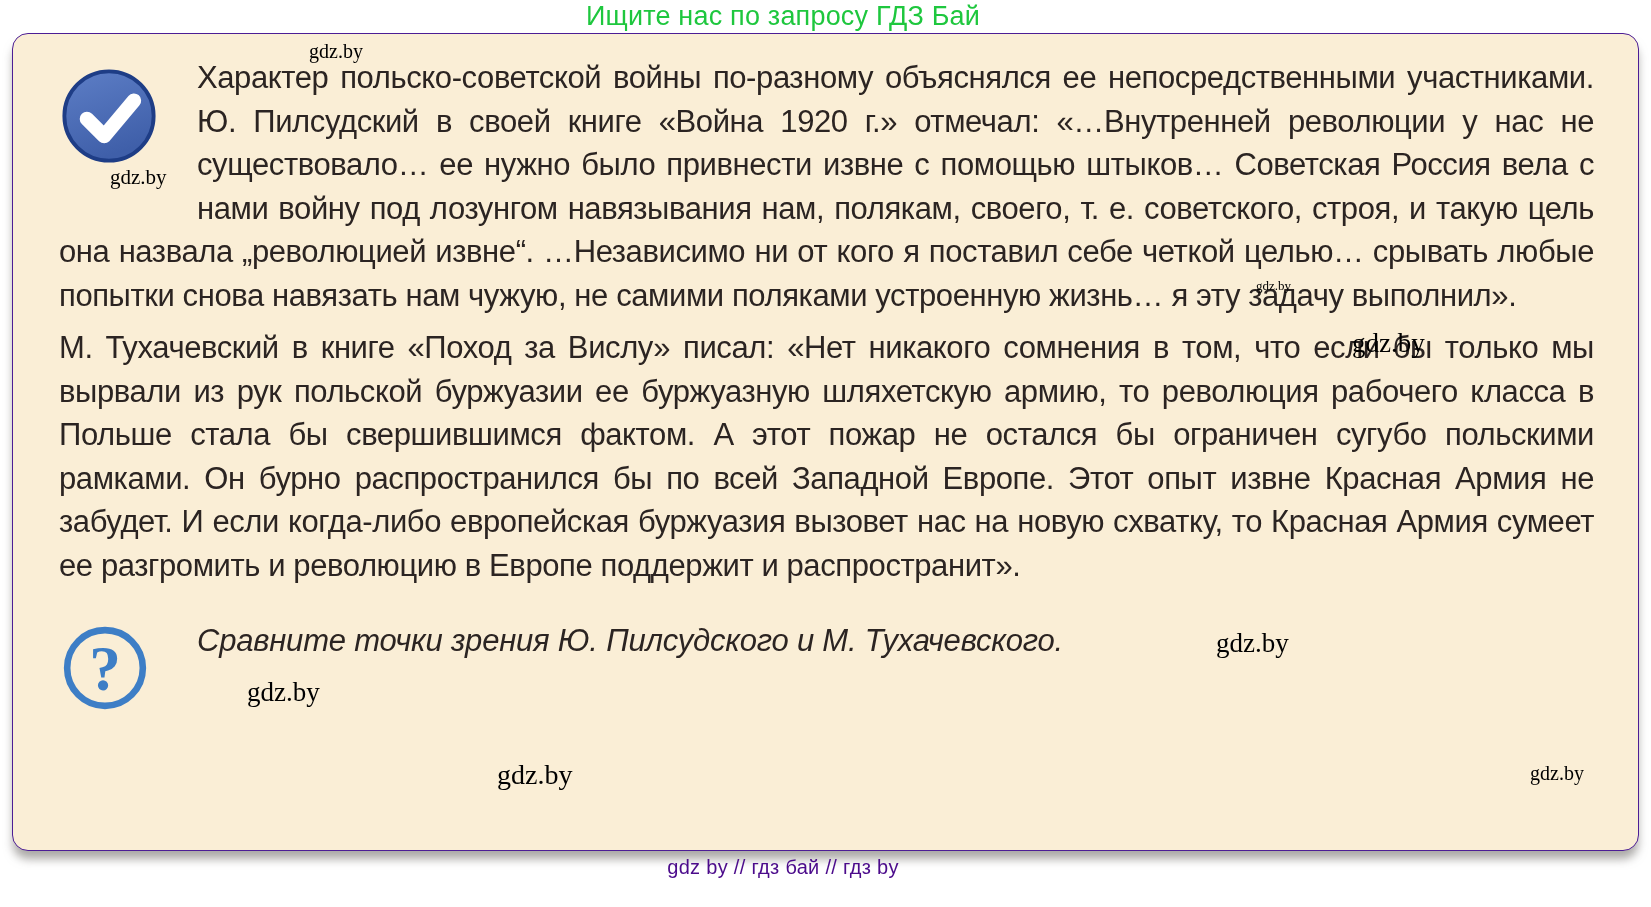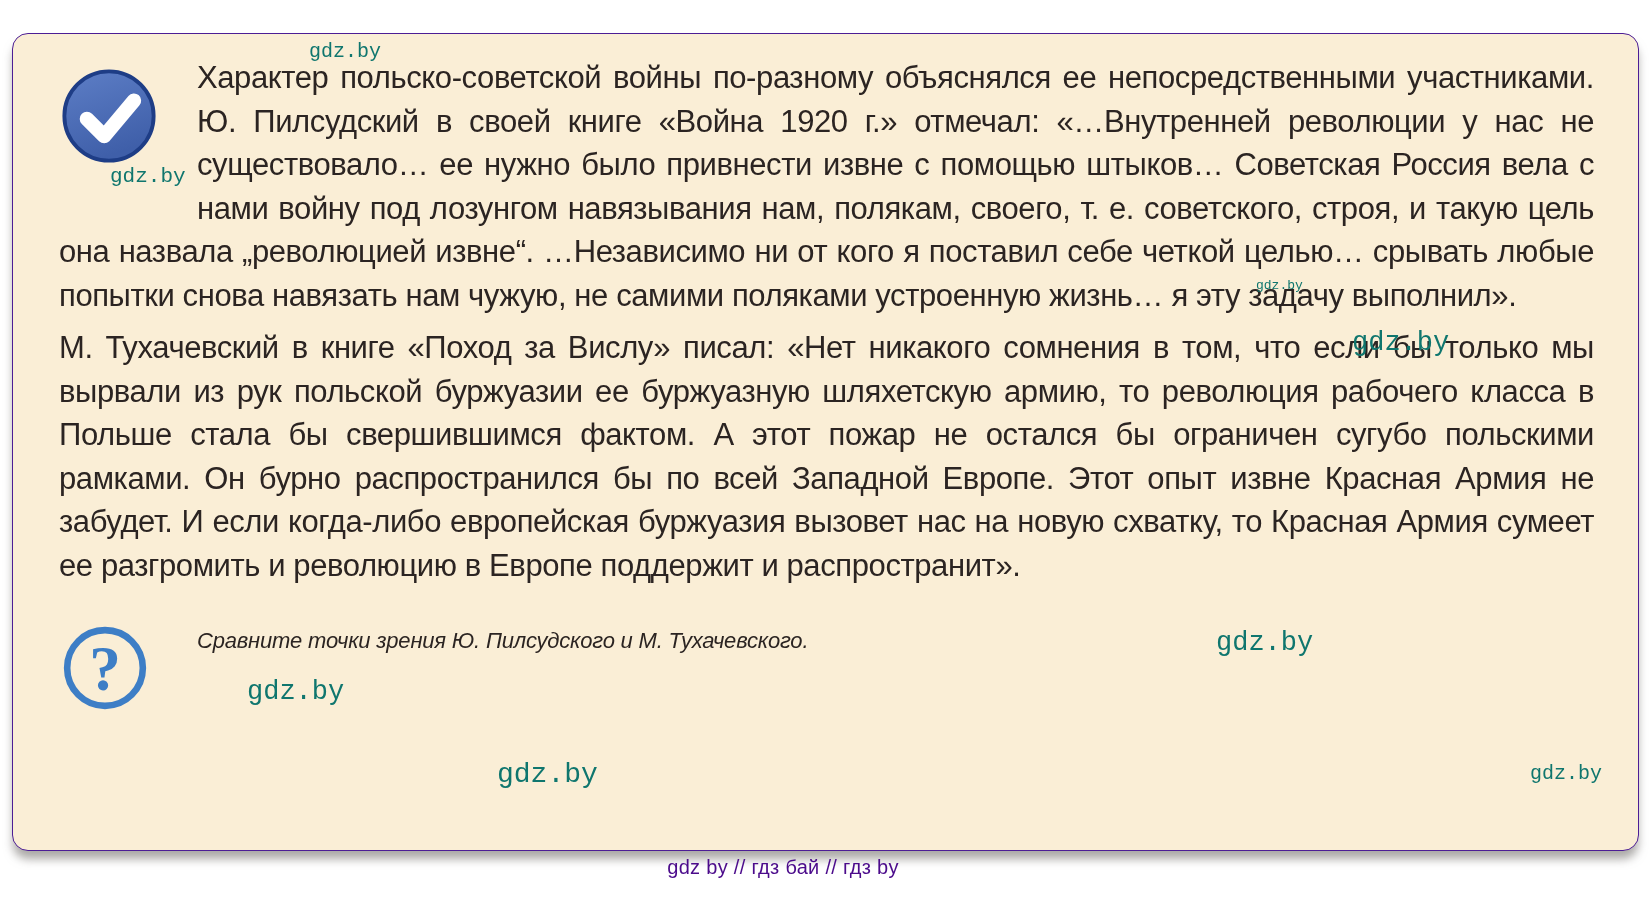--- a/index.html
+++ b/index.html
@@ -25,46 +25,47 @@
     font-size:31px; line-height:43.5px; color:#2b2422;
     text-align:justify; letter-spacing:-0.4px;
   }
   .check-float { float:left; width:138px; height:132px; }
   .check-icon-svg { width:96px; height:96px; margin-top:12px; margin-left:2px; display:block; }
   .para2 { margin-top:9px; }
   .question-row { margin-top:32px; position:relative; padding-left:138px; min-height:100px; }
   .q-icon-wrap { position:absolute; left:2px; top:5px; width:88px; height:88px; }
   .q-icon-svg { width:88px; height:88px; display:block; }
   .q-text {
-    font-style:italic; font-size:22px; line-height:43px;
+    font-style:italic; font-size:31px; line-height:43px;
     color:#2b2422; letter-spacing:-0.2px;
   }
   .wm {
-    position:absolute; color:#0f766e; white-space:nowrap;
-    font-family:Liberation Mono, monospace;
+    position:absolute; color:#000000; white-space:nowrap;
+    font-family:Liberation Serif, serif;
   }
   .wm-1 { left:309px;  top:40px;  font-size:20px; }
   .wm-2 { left:110px;  top:165px; font-size:21px; }
   .wm-3 { left:1256px; top:278px; font-size:13px; }
   .wm-4 { left:1352px; top:328px; font-size:27px; }
   .wm-5 { left:1216px; top:628px; font-size:27px; }
   .wm-6 { left:247px;  top:677px; font-size:27px; }
   .wm-7 { left:1530px; top:762px; font-size:20px; }
   .wm-8 { left:497px;  top:759px; font-size:28px; }
   .footer {
     position:absolute; top:856px; left:0; width:1566px;
     text-align:center; font-size:20px; font-weight:500;
     color:#4b0b8b; letter-spacing:0.3px;
   }
 </style>
 </head>
 <body>
 
 <div class="page">
 
+  <div class="promo">Ищите нас по запросу ГДЗ Бай</div>
 
   <div class="sheet">
     <div class="sheet-inner">
 
       <div class="para para1">
         <span class="check-float">
             <svg class="check-icon-svg" viewBox="0 0 100 100" xmlns="http://www.w3.org/2000/svg">
           <defs>
             <linearGradient id="cg" x1="0" y1="0" x2="0.35" y2="1">
               <stop offset="0" stop-color="#5d7ec6"></stop>

